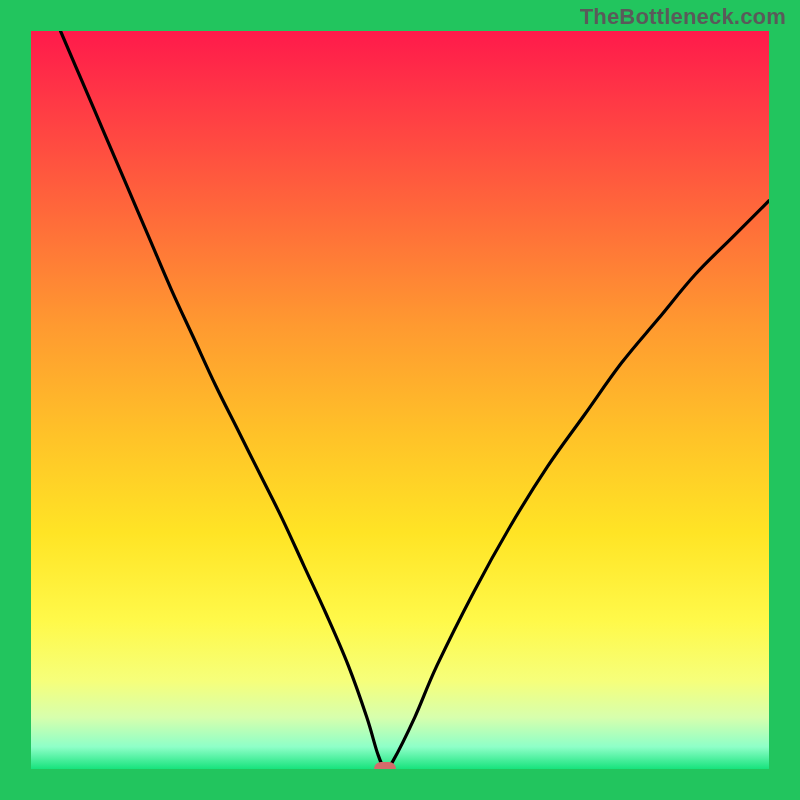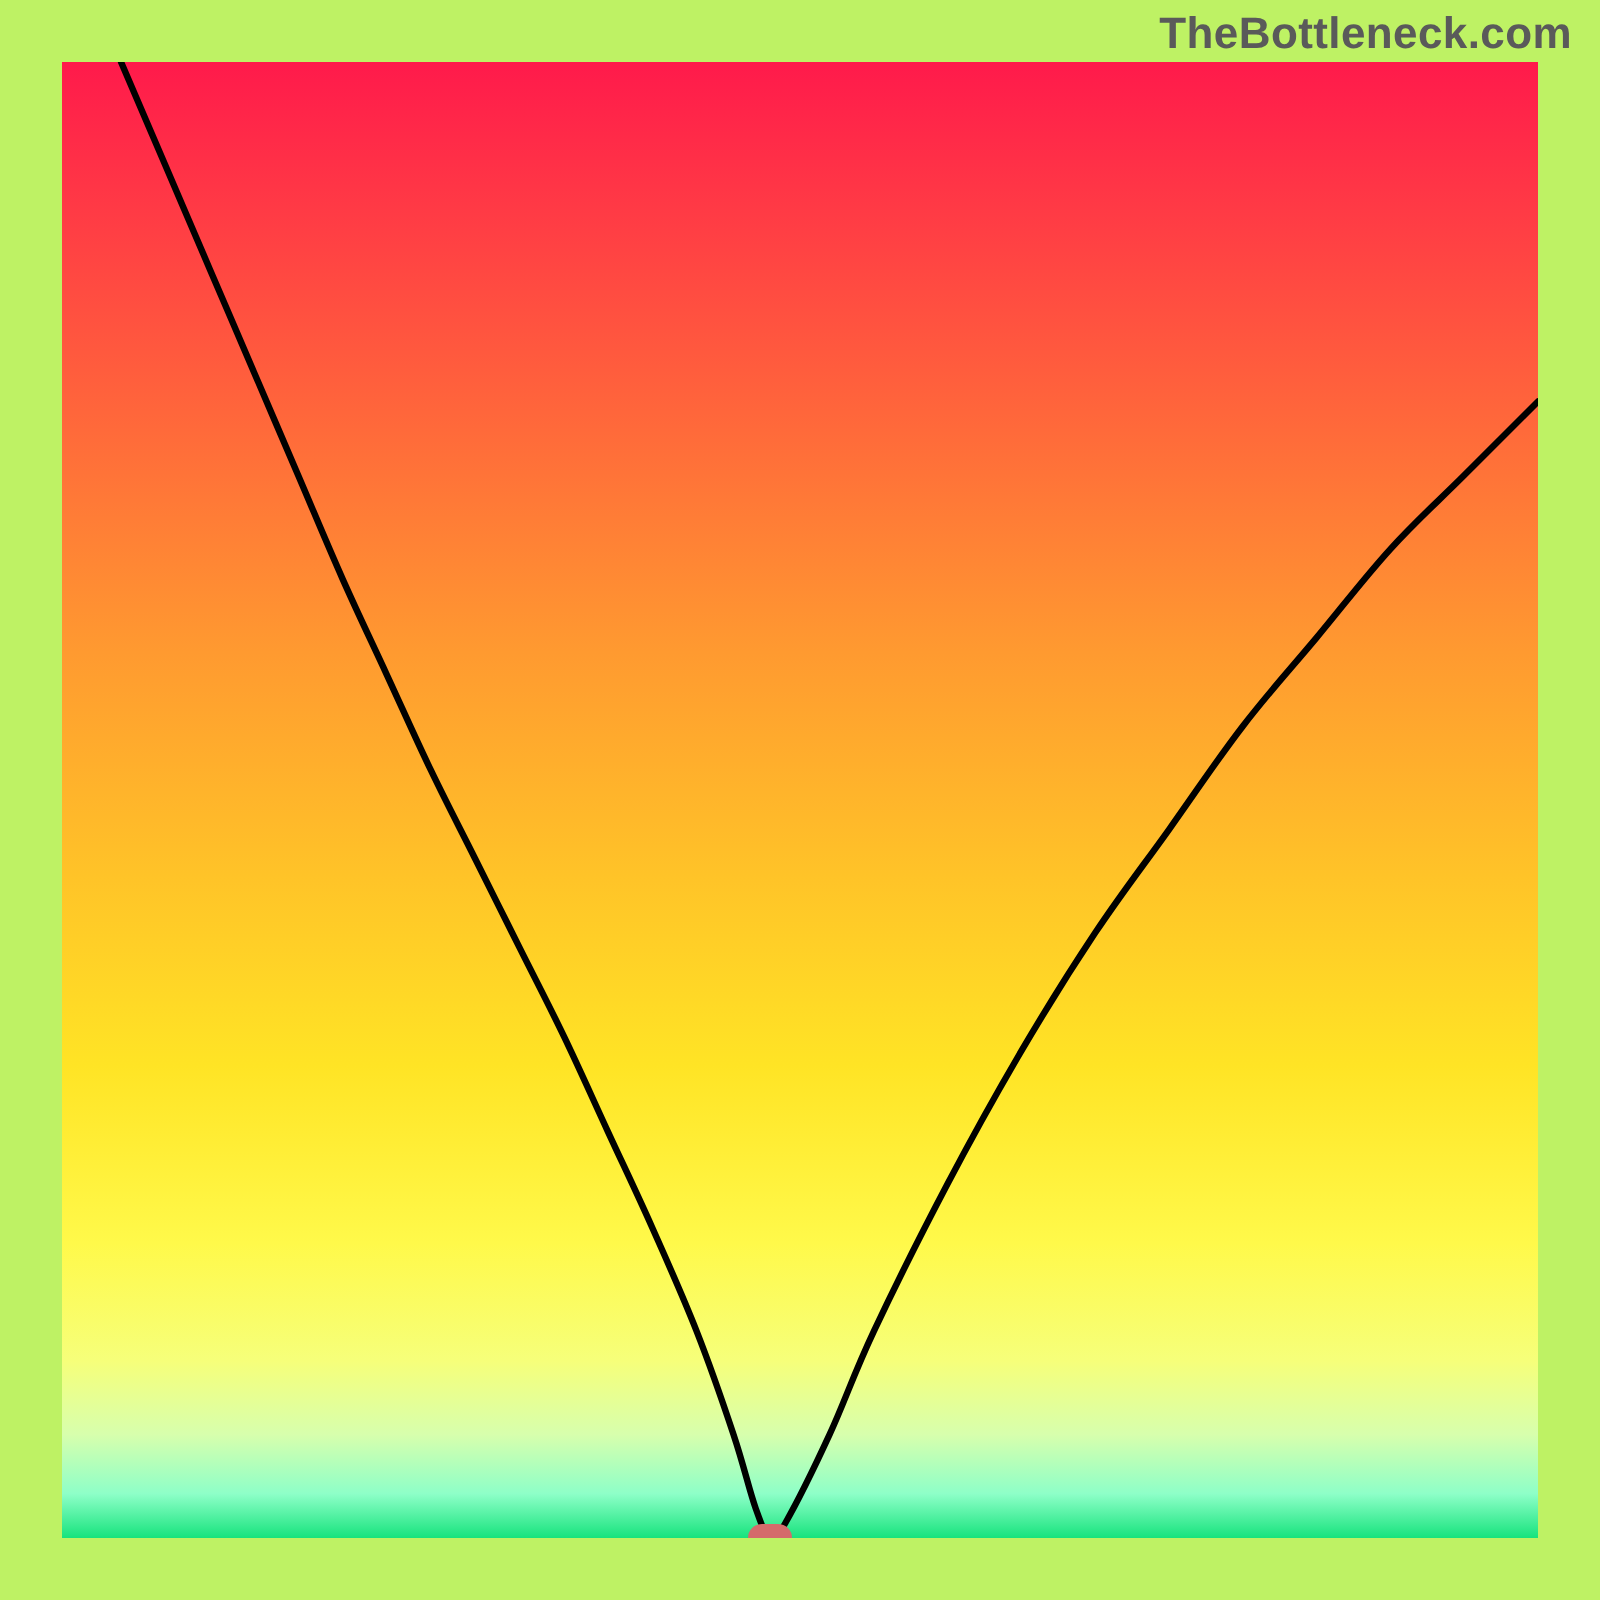--- a/index.html
+++ b/index.html
@@ -8,21 +8,21 @@
     width: 800px;
     height: 800px;
     background: #000;
     font-family: Arial, Helvetica, sans-serif;
     overflow: hidden;
   }
   .frame {
     position: relative;
     width: 800px;
     height: 800px;
-    background: #bef264;
+    background: #22c55e;
   }
   .watermark {
     position: absolute;
     top: 4px;
     right: 14px;
     font-size: 22px;
     font-weight: 600;
     color: #5a5a5a;
     letter-spacing: 0.2px;
     z-index: 5;

